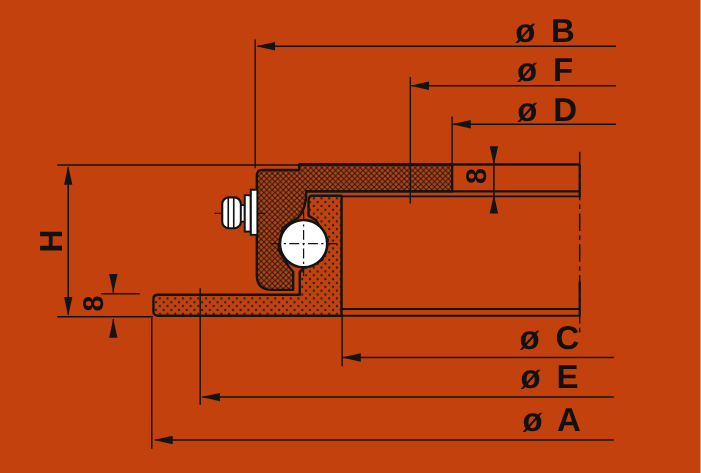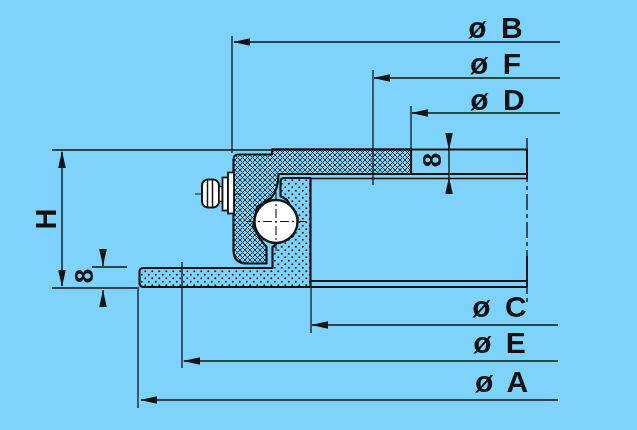--- a/index.html
+++ b/index.html
@@ -1,16 +1,16 @@
 <!DOCTYPE html>
 <html><head>
 <meta charset="utf-8">
 <style>
   html,body{margin:0;padding:0;background:#ffffff;}
-  .stage{width:637px;height:430px;position:relative;background:#7dd3fc;overflow:hidden;}
+  .stage{width:637px;height:430px;position:relative;background:#c2410c;overflow:hidden;}
   svg{display:block;}
   text{font-family:"Liberation Sans","DejaVu Sans",sans-serif;fill:#111;}
   .dim-label{font-size:30px;font-weight:bold;letter-spacing:3px;}
   .thk-label{font-size:26px;font-weight:bold;}
   .h-label{font-size:29px;font-weight:bold;}
 </style>
 </head>
 <body>
 
 <div class="stage">

